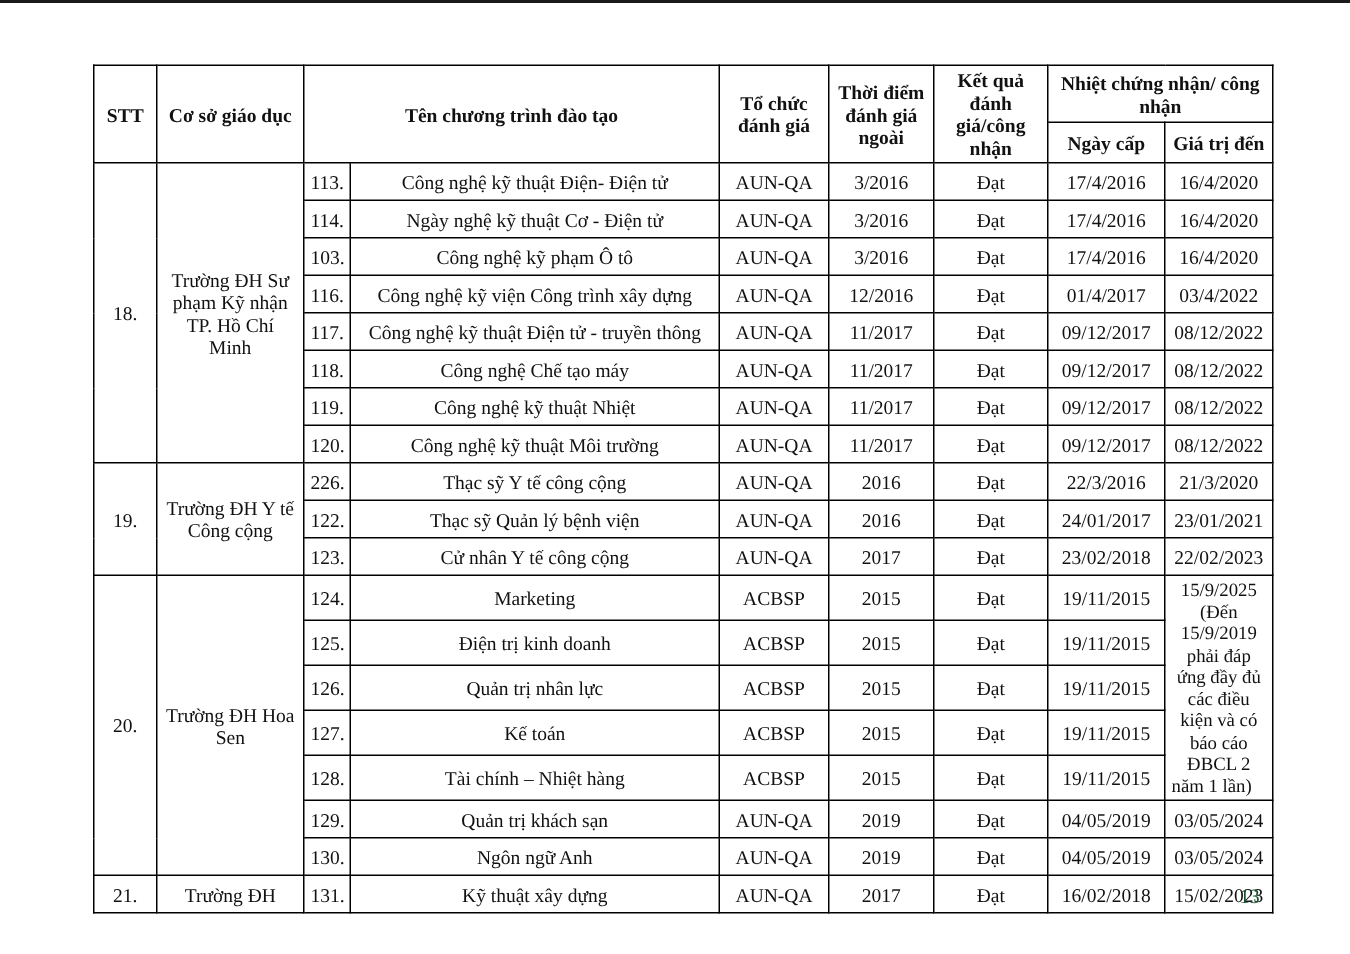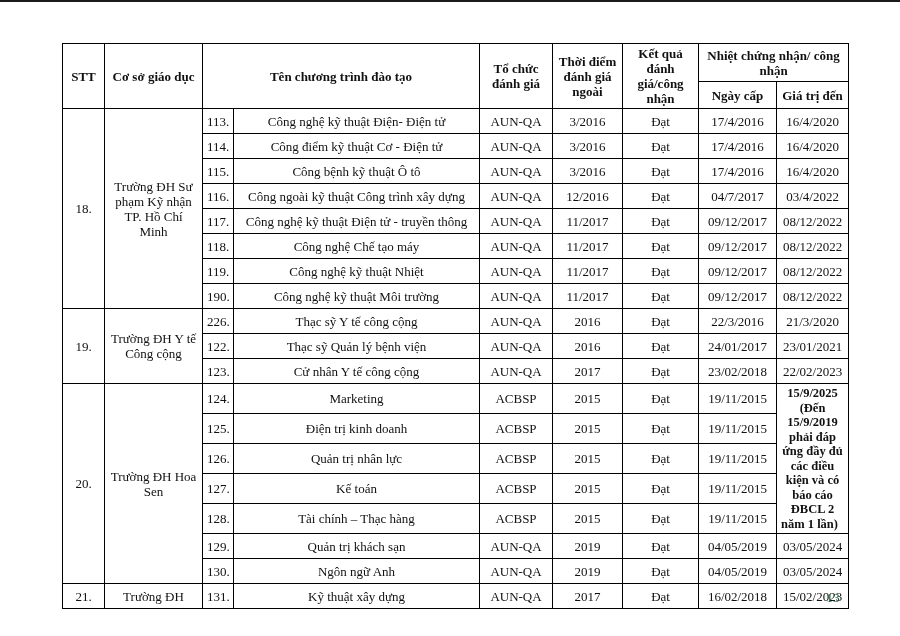--- a/index.html
+++ b/index.html
@@ -51,21 +51,20 @@
   tr.hdr-row-1 { height: 38px; }
   tr.hdr-row-2 { height: 27px; }
   tbody tr { height: 25px; }
   td.program-name { text-align: left; padding-left: 6px; }
   td.valid-merged {
     text-align: justify;
     text-align-last: left;
     vertical-align: top;
     padding: 2px 3px;
     font-size: 12.5px;
-    font-weight: bold;
   }
   td.num-cell { padding: 2px 1px; margin-top: 14px; }
   .page-number {
     position: absolute;
     left: 818px;
     top: 590px;
     width: 30px;
     text-align: center;
     font-size: 13.5px;
     color: #14532d;
@@ -120,43 +119,43 @@
           <td class="num-cell">113.</td>
           <td class="program-name">Công nghệ kỹ thuật Điện- Điện tử</td>
           <td>AUN-QA</td>
           <td>3/2016</td>
           <td>Đạt</td>
           <td>17/4/2016</td>
           <td>16/4/2020</td>
         </tr>
         <tr>
           <td class="num-cell">114.</td>
-          <td class="program-name">Công điểm kỹ thuật Cơ - Điện tử</td>
+          <td class="program-name">Ngày nghệ kỹ thuật Cơ - Điện tử</td>
           <td>AUN-QA</td>
           <td>3/2016</td>
           <td>Đạt</td>
           <td>17/4/2016</td>
           <td>16/4/2020</td>
         </tr>
         <tr>
-          <td class="num-cell">115.</td>
-          <td class="program-name">Công bệnh kỹ thuật Ô tô</td>
+          <td class="num-cell">103.</td>
+          <td class="program-name">Công nghệ kỹ phạm Ô tô</td>
           <td>AUN-QA</td>
           <td>3/2016</td>
           <td>Đạt</td>
           <td>17/4/2016</td>
           <td>16/4/2020</td>
         </tr>
         <tr>
           <td class="num-cell">116.</td>
-          <td class="program-name">Công ngoài kỹ thuật Công trình xây dựng</td>
+          <td class="program-name">Công nghệ kỹ viện Công trình xây dựng</td>
           <td>AUN-QA</td>
           <td>12/2016</td>
           <td>Đạt</td>
-          <td>04/7/2017</td>
+          <td>01/4/2017</td>
           <td>03/4/2022</td>
         </tr>
         <tr>
           <td class="num-cell">117.</td>
           <td class="program-name">Công nghệ kỹ thuật Điện tử - truyền thông</td>
           <td>AUN-QA</td>
           <td>11/2017</td>
           <td>Đạt</td>
           <td>09/12/2017</td>
           <td>08/12/2022</td>
@@ -173,21 +172,21 @@
         <tr>
           <td class="num-cell">119.</td>
           <td class="program-name">Công nghệ kỹ thuật Nhiệt</td>
           <td>AUN-QA</td>
           <td>11/2017</td>
           <td>Đạt</td>
           <td>09/12/2017</td>
           <td>08/12/2022</td>
         </tr>
         <tr>
-          <td class="num-cell">190.</td>
+          <td class="num-cell">120.</td>
           <td class="program-name">Công nghệ kỹ thuật Môi trường</td>
           <td>AUN-QA</td>
           <td>11/2017</td>
           <td>Đạt</td>
           <td>09/12/2017</td>
           <td>08/12/2022</td>
         </tr>
         <tr>
           <td rowspan="3">19.</td>
           <td rowspan="3">Trường ĐH Y tế Công cộng</td>
@@ -247,21 +246,21 @@
         <tr>
           <td class="num-cell">127.</td>
           <td class="program-name">Kế toán</td>
           <td>ACBSP</td>
           <td>2015</td>
           <td>Đạt</td>
           <td>19/11/2015</td>
         </tr>
         <tr>
           <td class="num-cell">128.</td>
-          <td class="program-name">Tài chính – Thạc hàng</td>
+          <td class="program-name">Tài chính – Nhiệt hàng</td>
           <td>ACBSP</td>
           <td>2015</td>
           <td>Đạt</td>
           <td>19/11/2015</td>
         </tr>
         <tr>
           <td class="num-cell">129.</td>
           <td class="program-name">Quản trị khách sạn</td>
           <td>AUN-QA</td>
           <td>2019</td>

